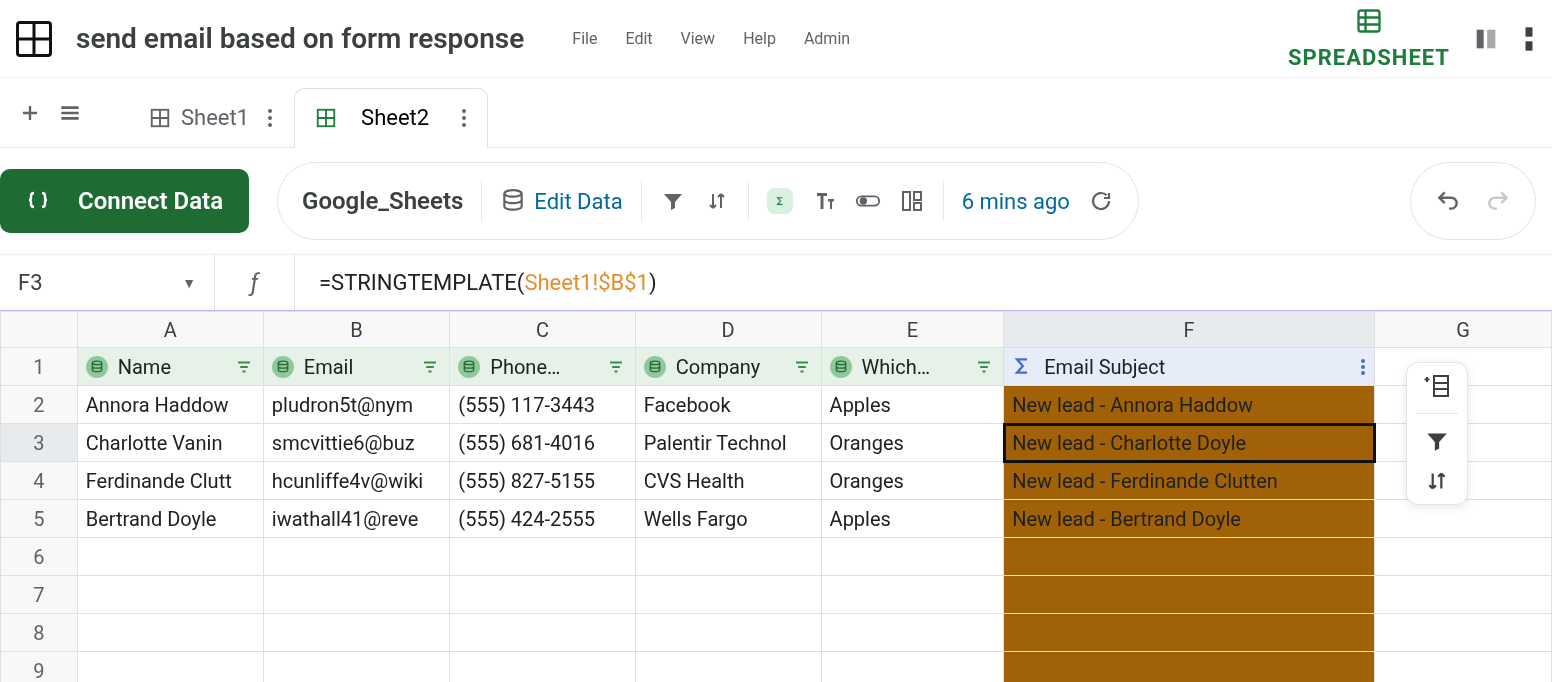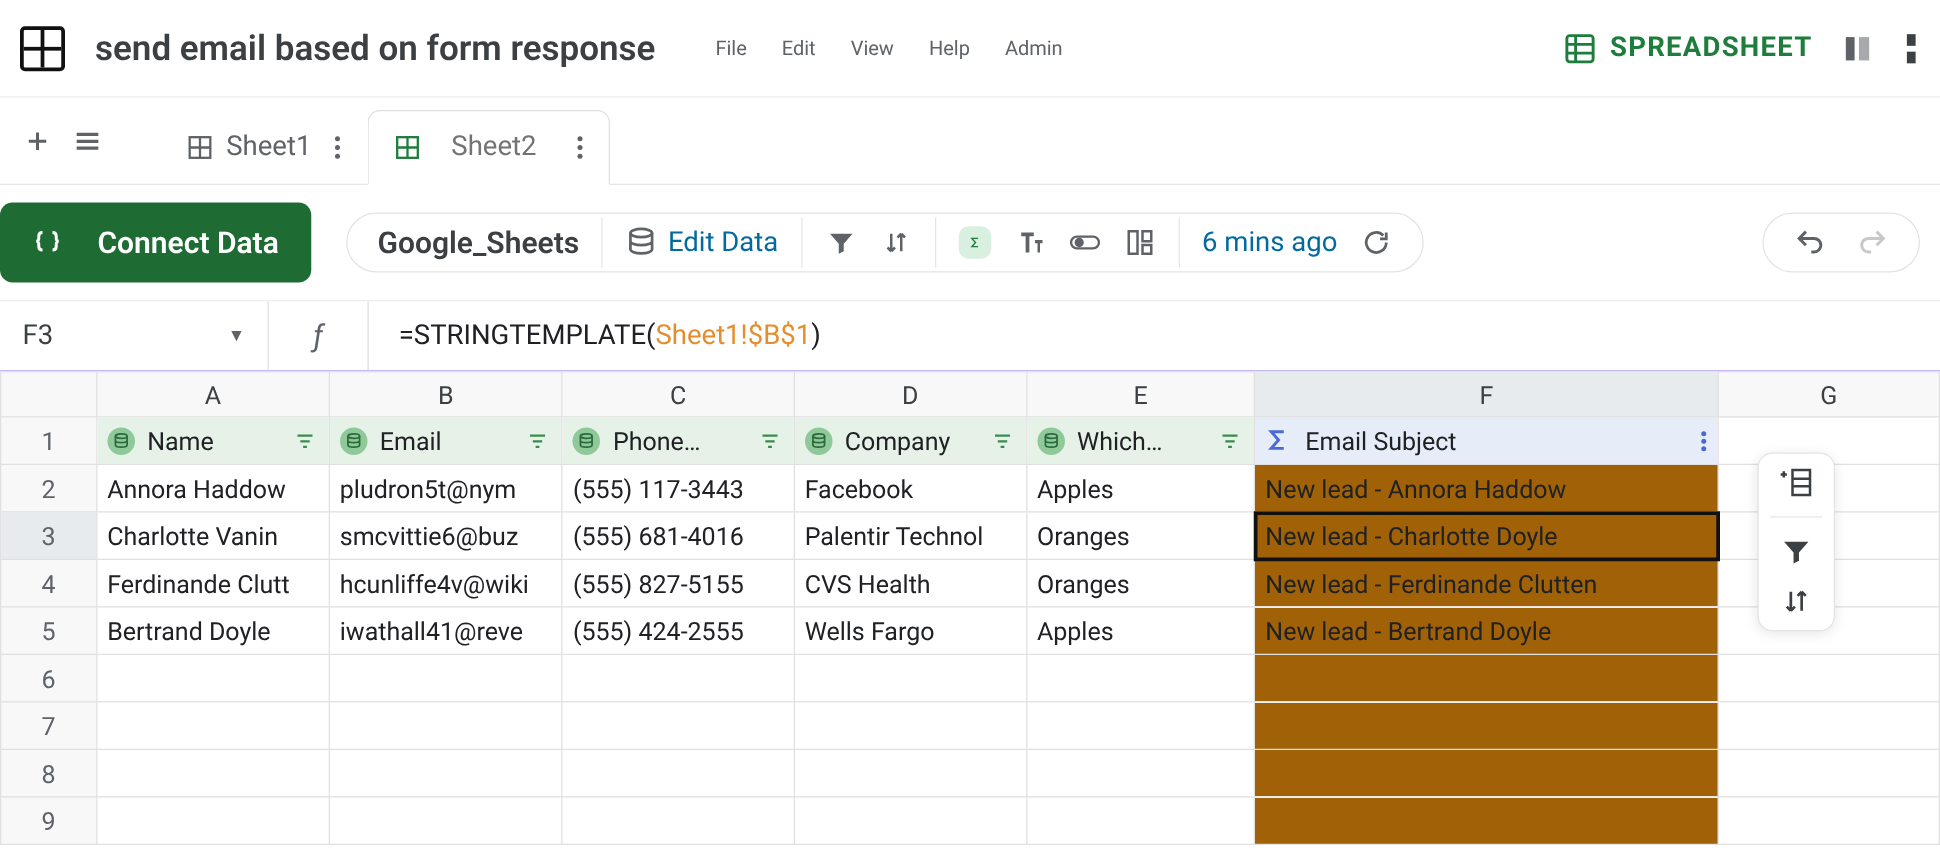--- a/index.html
+++ b/index.html
@@ -44,20 +44,21 @@
   .menu-items { display: flex; gap: 28px; font-size: 16px; color:#5f6368;}
   .menu-items span { cursor: pointer; }
   .topbar-right { margin-left: auto; display: flex; align-items: center; gap: 22px;}
   .spreadsheet-btn {
     display: flex; align-items: center; gap: 10px;
     color: #1e7d3c;
     font-weight: 700;
     font-size: 22px;
     letter-spacing: 1px;
     cursor: pointer;
+    flex-direction: column;
   }
   .spreadsheet-btn svg { width:28px; height:28px; }
   .layout-icon, .more-top-icon { cursor:pointer; color:#5f6368; }
 
   
   .tabs-row {
     display: flex;
     align-items: center;
     padding: 0 10px;
     height: 70px;
@@ -73,21 +74,21 @@
     color: #5f6368;
     cursor: pointer;
     border: 1px solid transparent;
     height: 60px;
     margin-top: 10px;
     justify-content: flex-end;
   }
   .tab.active {
     border: 1px solid #e0e0e0;
     border-bottom-color: #fff;
-    color: #737373;
+    color: #000000;
     background: #fff;
     gap: 24px;
   }
   .tab .grid-icon {width:22px;height:22px;}
   .tab .tabmore { margin-left:8px; }
 
   
   .toolbar {
     display: flex;
     align-items: center;
@@ -106,21 +107,21 @@
     cursor:pointer;
     margin-right: 10px;
   }
   .pillbar {
     border: 1px solid #e3e3e3;
     border-radius: 40px;
     display: flex;
     align-items: center;
     padding: 10px 24px;
     gap: 18px;
-    height: 48px;
+    height: 78px;
     flex: 0 0 auto;
   }
   .pillbar .divider { width:1px; height: 40px; background:#e6e6e6; }
   .pillbar .source { font-size: 24px; font-weight:600; color:#3c4043;}
   .pillbar .muted { color:#0369a1; font-size:22px; display:flex; align-items:center; gap:8px; cursor:pointer;}
   .toolicon { width:26px; height:26px; color:#5f6368; cursor:pointer; display:flex;align-items:center;justify-content:center;}
   .sigma-pill { background:#d9efdf; border-radius:8px; padding:6px 8px; color:#1e7d3c; }
   .pillbar.undo { gap: 24px; margin-left:auto; margin-right:16px; }
 
   

